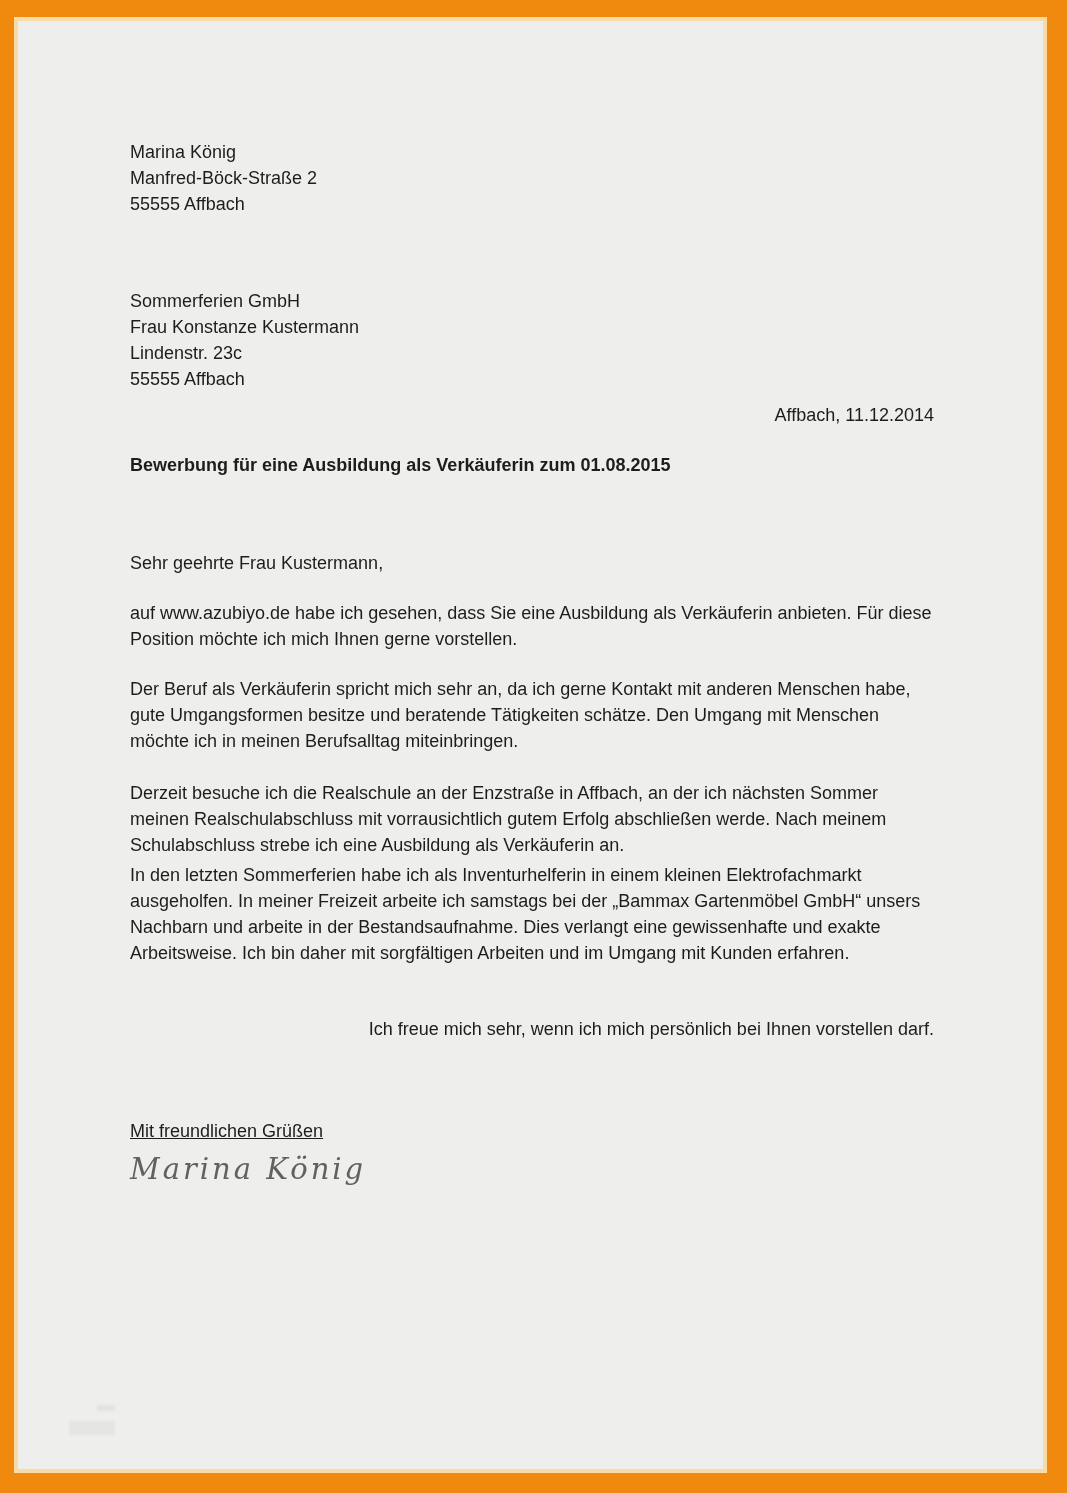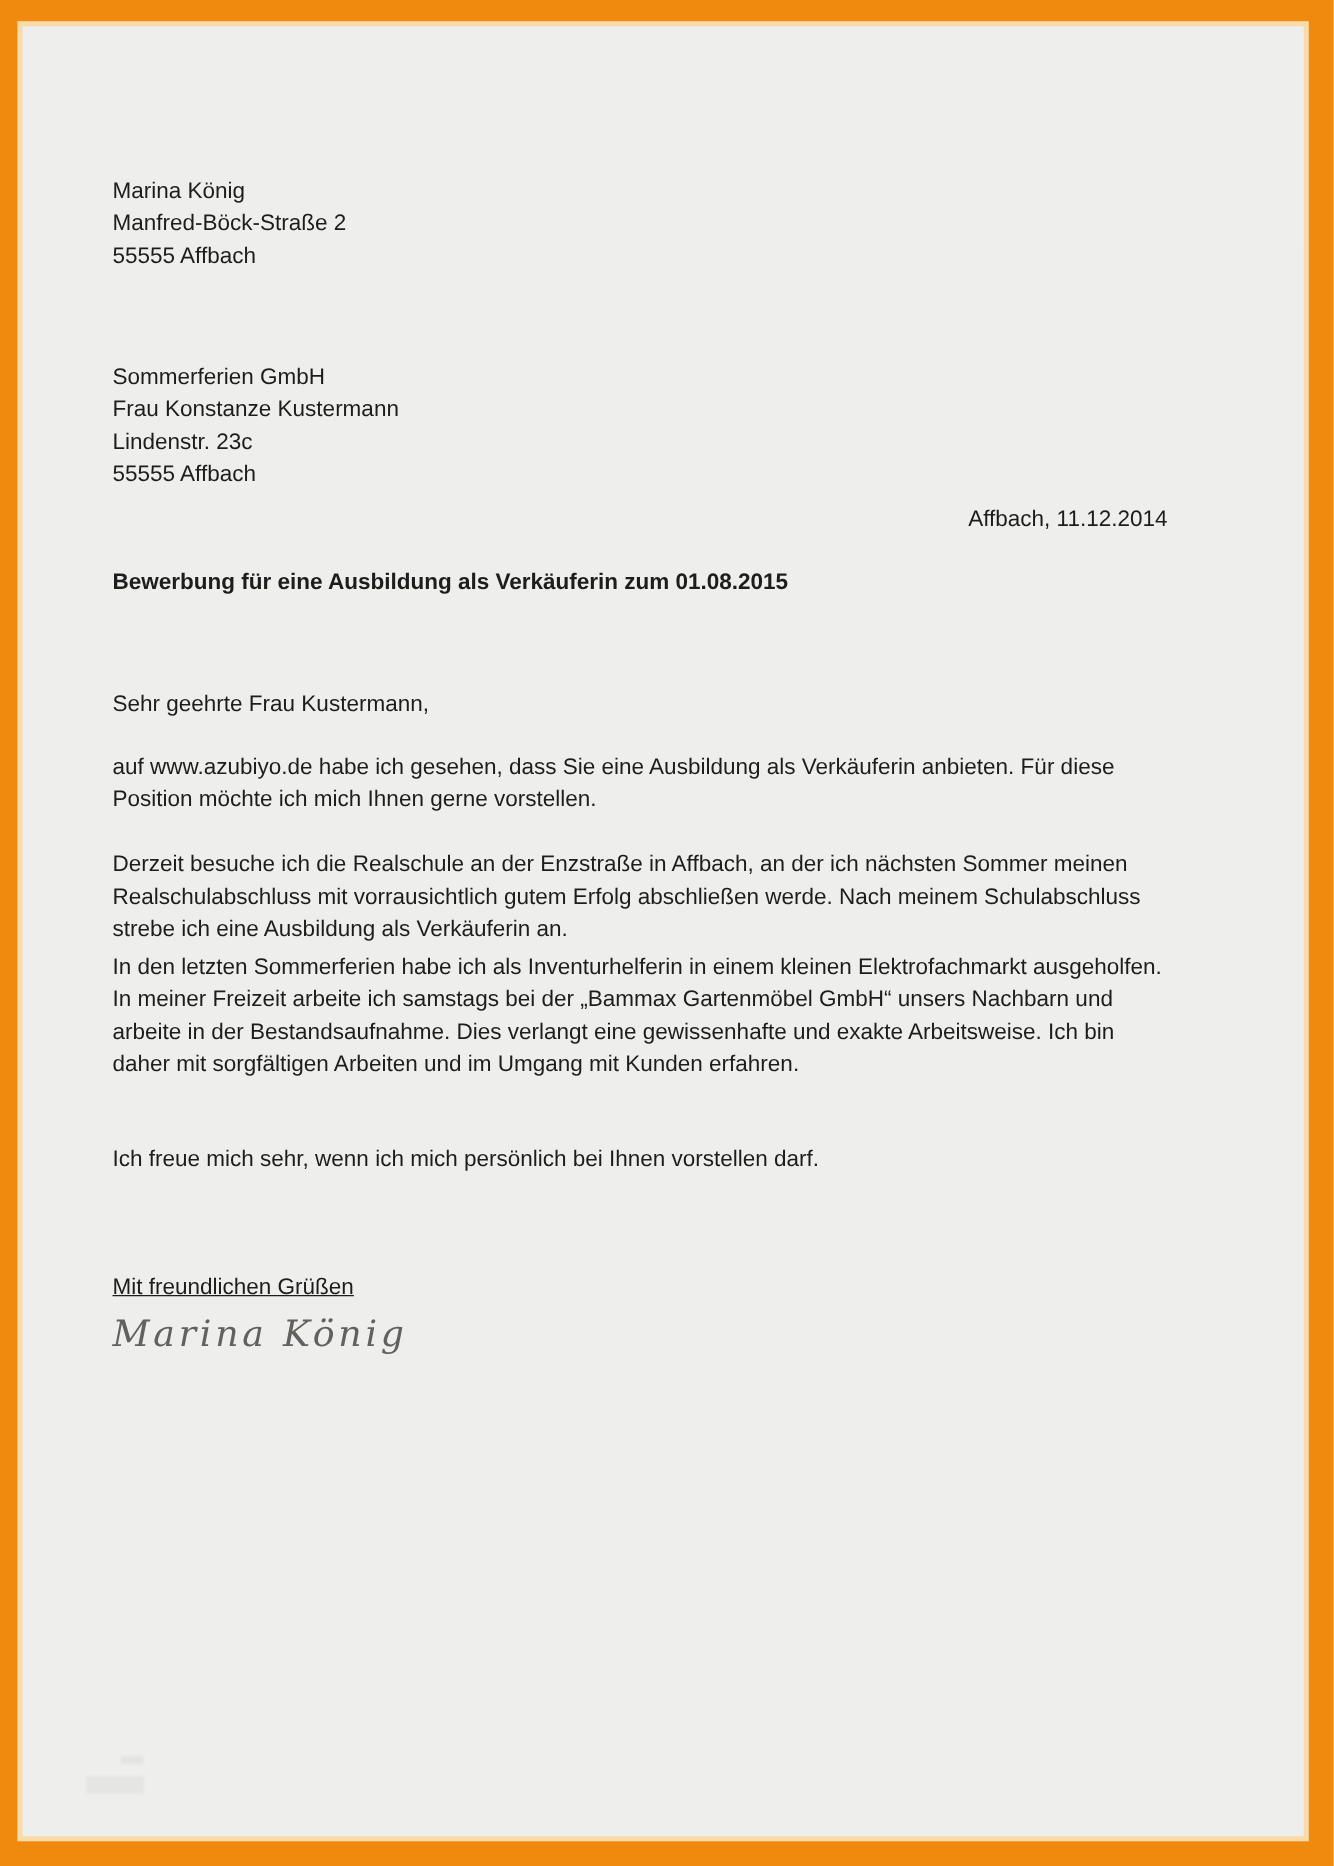--- a/index.html
+++ b/index.html
@@ -17,42 +17,42 @@
     border-style: solid;
     border-color: #ef8a0e;
     border-width: 17px 20px 20px 14px;
     box-shadow: inset 0 0 0 4px #f8dba6;
     font-family: "Liberation Sans", sans-serif;
     color: #1d1d1d;
     overflow: hidden;
   }
   .content {
     box-sizing: border-box;
-    padding: 122px 113px 0 76px;
+    padding: 122px 113px 0 116px;
     width: 100%;
   }
   .addr-line, .para, .salutation, .closing, .date-row, .subject {
     font-size: 18px;
     line-height: 26px;
   }
   .sender-block { margin: 0; }
   .recipient-block { margin-top: 71px; }
   .date-row {
     margin-top: 10px;
     text-align: right;
   }
   .subject {
     margin-top: 24px;
     font-weight: bold;
   }
   .salutation { margin-top: 72px; }
   .para { margin: 24px 0 0 0; }
   .para.p3 { margin-top: 26px; }
   .para.p4 { margin-top: 4px; }
-  .para.p6 { margin-top: 50px; }
+  .para.p6 { margin-top: 50px; text-align: right; }
   .closing { margin-top: 76px; text-decoration: underline; }
   .signature {
     margin-top: 8px;
     font-family: "DejaVu Serif", serif;
     font-style: italic;
     font-size: 29px;
     letter-spacing: 3px;
     color: #616161;
   }
   .faint-watermark {
@@ -91,20 +91,21 @@
       <div class="addr-line">55555 Affbach</div>
     </div>
 
     <div class="date-row">Affbach, 11.12.2014</div>
 
     <div class="subject">Bewerbung für eine Ausbildung als Verkäuferin zum 01.08.2015</div>
 
     <div class="salutation">Sehr geehrte Frau Kustermann,</div>
 
     <p class="para p1">auf www.azubiyo.de habe ich gesehen, dass Sie eine Ausbildung als Verkäuferin anbieten. Für diese Position möchte ich mich Ihnen gerne vorstellen.</p>
+    <p class="para p2">Der Beruf als Verkäuferin spricht mich sehr an, da ich gerne Kontakt mit anderen Menschen habe, gute Umgangsformen besitze und beratende Tätigkeiten schätze. Den Umgang mit Menschen möchte ich in meinen Berufsalltag miteinbringen.</p>
     <p class="para p3">Derzeit besuche ich die Realschule an der Enzstraße in Affbach, an der ich nächsten Sommer meinen Realschulabschluss mit vorrausichtlich gutem Erfolg abschließen werde. Nach meinem Schulabschluss strebe ich eine Ausbildung als Verkäuferin an.</p>
     <p class="para p4">In den letzten Sommerferien habe ich als Inventurhelferin in einem kleinen Elektrofachmarkt ausgeholfen. In meiner Freizeit arbeite ich samstags bei der „Bammax Gartenmöbel GmbH“ unsers Nachbarn und arbeite in der Bestandsaufnahme. Dies verlangt eine gewissenhafte und exakte Arbeitsweise. Ich bin daher mit sorgfältigen Arbeiten und im Umgang mit Kunden erfahren.</p>
     <p class="para p6">Ich freue mich sehr, wenn ich mich persönlich bei Ihnen vorstellen darf.</p>
 
     <div class="closing">Mit freundlichen Grüßen</div>
 
     <div class="signature">Marina König</div>
 
   </div>
 

